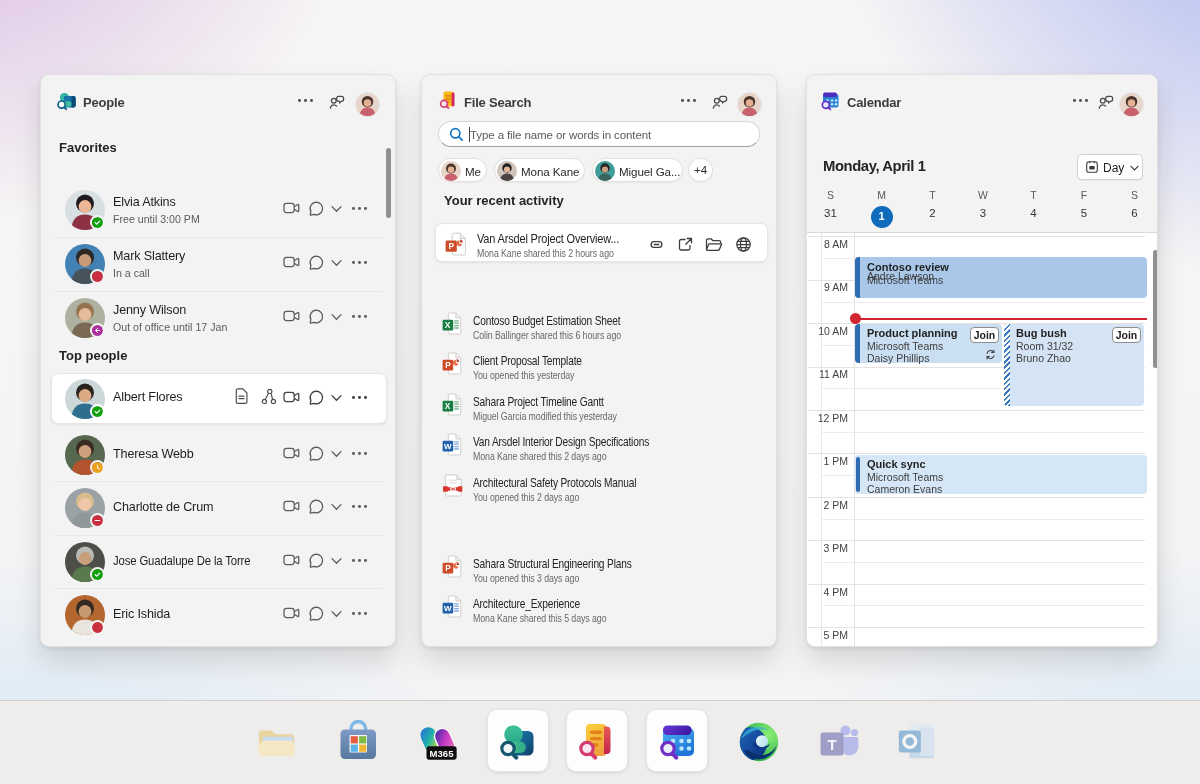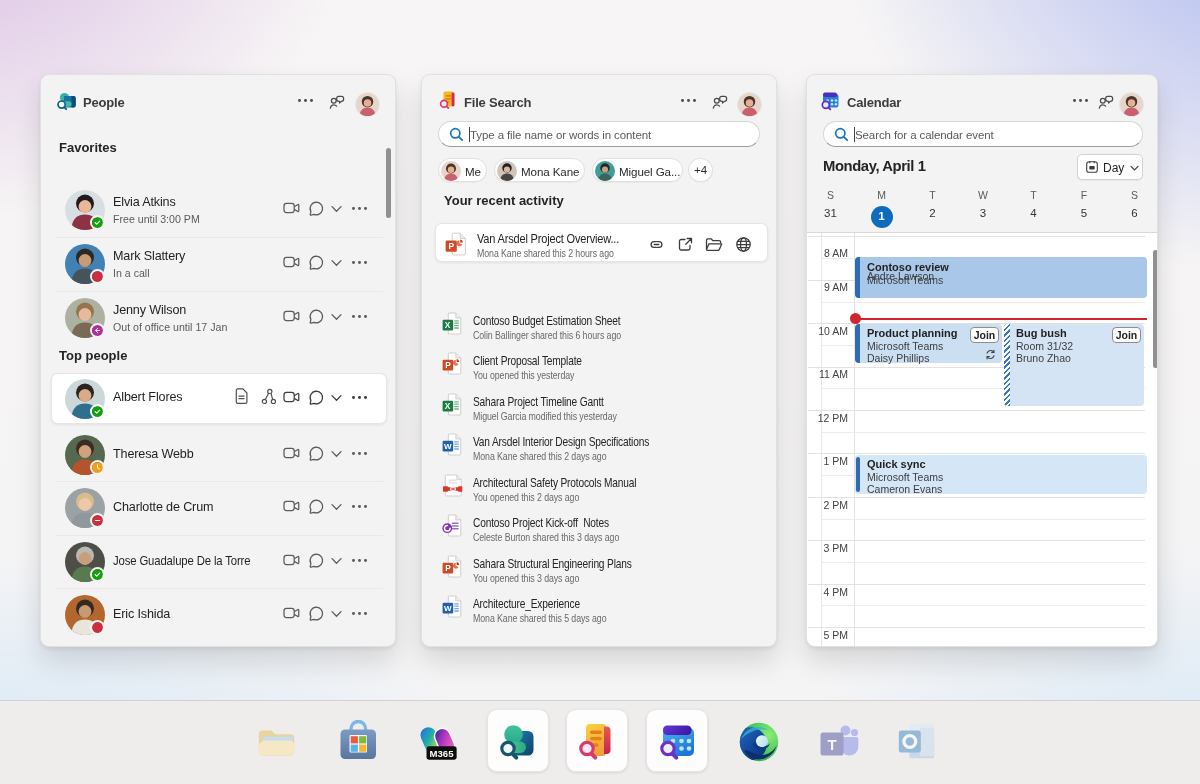--- a/index.html
+++ b/index.html
@@ -524,31 +524,20 @@
         <path d="M7 6.2h8M7 8.8h8" stroke="#e2e0de" stroke-width="1.2"></path>
         <rect x="1" y="12.2" width="5" height="5.6" rx="0.8" fill="#d8372c"></rect>
         <rect x="16" y="12.2" width="4.3" height="5.6" rx="0.8" fill="#d8372c"></rect>
         <rect x="5" y="13.2" width="12" height="3.6" fill="#d8372c"></rect>
         <rect x="8.2" y="13.3" width="5.6" height="3.4" rx="0.8" fill="#fff"></rect>
         <rect x="9.2" y="14.2" width="3.6" height="1.6" rx="0.4" fill="#d8372c"></rect>
       </svg>
       <div class="ftitle" style="top:10px">Architectural Safety Protocols Manual</div>
       <div class="fsub" style="top:25px">You opened this 2 days ago</div>
     </div>
-    <div class="frow" style="top:431px">
-      <svg class="ficon" style="top:8px" width="21" height="23" viewBox="0 0 21 23">
-        <path d="M7.3 1h6.6l4.9 4.9V21a1 1 0 01-1 1H7.3a1 1 0 01-1-1V2a1 1 0 011-1z" fill="#fff" stroke="#cbc9c7" stroke-width="0.9"></path>
-        <path d="M13.9 1v4.9h4.9" fill="#f2f0ef" stroke="#cbc9c7" stroke-width="0.9"></path>
-        <path d="M10.5 9.3h5.6M10.5 12h5.6M10.5 14.7h5.6" stroke="#9b6ec4" stroke-width="1.4" stroke-linecap="round"></path>
-        <circle cx="5.3" cy="14.2" r="4.9" fill="#8633b8"></circle>
-        <path d="M5.3 11.4a2.8 2.8 0 102.8 2.8" fill="none" stroke="#fff" stroke-width="1.5" stroke-linecap="round"></path>
-      </svg>
-      <div class="ftitle" style="top:10px">Contoso Project Kick-off&nbsp; Notes</div>
-      <div class="fsub" style="top:25px">Celeste Burton shared this 3 days ago</div>
-    </div>
     <div class="frow" style="top:472px">
       <svg class="ficon" style="top:8px" width="21" height="23" viewBox="0 0 21 23">
         <path d="M7.3 1h6.6l4.9 4.9V21a1 1 0 01-1 1H7.3a1 1 0 01-1-1V2a1 1 0 011-1z" fill="#fff" stroke="#cbc9c7" stroke-width="0.9"></path>
         <path d="M13.9 1v4.9h4.9" fill="#f2f0ef" stroke="#cbc9c7" stroke-width="0.9"></path>
         <path d="M13.8 7.8a2.9 2.9 0 102.7 4.1l-2.7-1.2z" fill="#ed6c47"></path>
         <path d="M14.6 7.1a2.9 2.9 0 012.6 2.8l-2.6.1z" fill="#b5402a"></path>
         <rect x="0.6" y="7.8" width="10.6" height="10.6" rx="1.2" fill="#ce4b28"></rect>
         <text x="3.2" y="16.1" font-family="Liberation Sans, sans-serif" font-size="8.3" font-weight="bold" fill="#fff">P</text>
       </svg>
       <div class="ftitle" style="top:10px">Sahara Structural Engineering Plans</div>
@@ -589,28 +578,20 @@
       <circle cx="5.8" cy="6.8" r="2.4"></circle>
       <path d="M2.3 14.2c.4-2.1 1.8-3.4 3.5-3.4 1.1 0 2.1.5 2.8 1.4"></path>
       <path d="M10.8 2.3h2.7a2.1 2.1 0 012.1 2.1v.8a2.1 2.1 0 01-2.1 2.1h-.1l-1.7 1.5-.3-1.5h-.6a2.1 2.1 0 01-2.1-2.1v-.8a2.1 2.1 0 012.1-2.1z"></path>
     </svg>
     <div class="hav" style="left:313px"><svg viewBox="0 0 40 40" width="23" height="23">
         <rect width="40" height="40" fill="#e7d5c9"></rect>
         <circle cx="20" cy="15" r="10" fill="#4a342c"></circle>
         <circle cx="20" cy="17.5" r="6.5" fill="#e3b091"></circle>
         <path d="M20 25c-7.5 0-12 5-13 10v5h26v-5c-1-5-5.5-10-13-10z" fill="#c8606e"></path>
       </svg></div>
-    <div class="searchbar" style="width:320px;">
-      <svg width="15" height="15" viewBox="0 0 15 15">
-        <circle cx="6.3" cy="6.3" r="4.6" fill="none" stroke="#1474c4" stroke-width="1.7"></circle>
-        <line x1="9.8" y1="9.8" x2="13.2" y2="13.2" stroke="#1474c4" stroke-width="1.7" stroke-linecap="round"></line>
-      </svg>
-      <span class="caret"></span>
-      <span class="ph">Search for a calendar event</span>
-    </div>
     <div class="abs" style="left:16px;top:83px;font-size:14.8px;letter-spacing:-0.4px;font-weight:700;color:#242424">Monday, April 1</div>
     <div class="abs" style="left:270px;top:79px;width:66px;height:26px;background:#fff;border:1px solid #d4d2d0;border-radius:5px;box-shadow:0 1px 1px rgba(0,0,0,0.05)">
       <svg class="abs" style="left:7px;top:5px" width="14" height="14" viewBox="0 0 14 14" fill="none" stroke="#3c3c3c" stroke-width="1.1">
         <rect x="1.7" y="1.7" width="10.6" height="10.6" rx="2.4"></rect>
         <path d="M4.8 1.2v2M9.2 1.2v2"></path>
         <rect x="4.3" y="6" width="5.4" height="3.6" rx="0.8" fill="#3c3c3c" stroke="none"></rect>
       </svg>
       <span class="abs" style="left:25px;top:6px;font-size:12px;color:#242424">Day</span>
       <svg class="abs" style="left:52px;top:10px" width="9" height="7" viewBox="0 0 9 7" fill="none" stroke="#3c3c3c" stroke-width="1.2" stroke-linecap="round">
         <path d="M1 1.4l3.5 3.6L8 1.4"></path>
@@ -648,21 +629,21 @@
       <div class="hhline" style="top:199px"></div>
       <div class="hline" style="top:220px"></div>
       <div class="hhline" style="top:242px"></div>
       <div class="hline" style="top:264px"></div>
       <div class="hhline" style="top:286px"></div>
       <div class="hline" style="top:307px"></div>
       <div class="hhline" style="top:329px"></div>
       <div class="hline" style="top:351px"></div>
       <div class="hhline" style="top:372px"></div>
       <div class="hline" style="top:394px"></div>
-      <div class="hlabel" style="top:14px">8 AM</div>
+      <div class="hlabel" style="top:5px">8 AM</div>
       <div class="hlabel" style="top:48px">9 AM</div>
       <div class="hlabel" style="top:92px">10 AM</div>
       <div class="hlabel" style="top:135px">11 AM</div>
       <div class="hlabel" style="top:179px">12 PM</div>
       <div class="hlabel" style="top:222px">1 PM</div>
       <div class="hlabel" style="top:266px">2 PM</div>
       <div class="hlabel" style="top:309px">3 PM</div>
       <div class="hlabel" style="top:353px">4 PM</div>
       <div class="hlabel" style="top:396px">5 PM</div>
 

